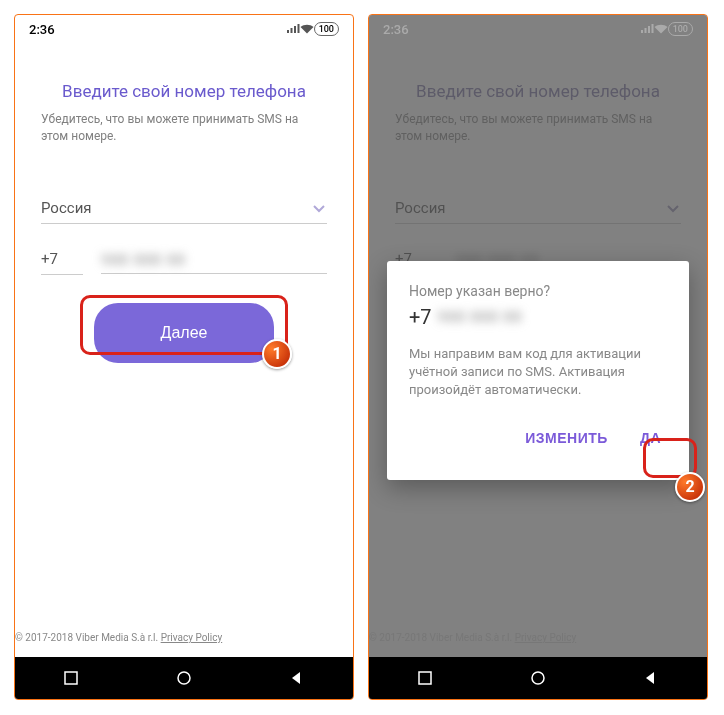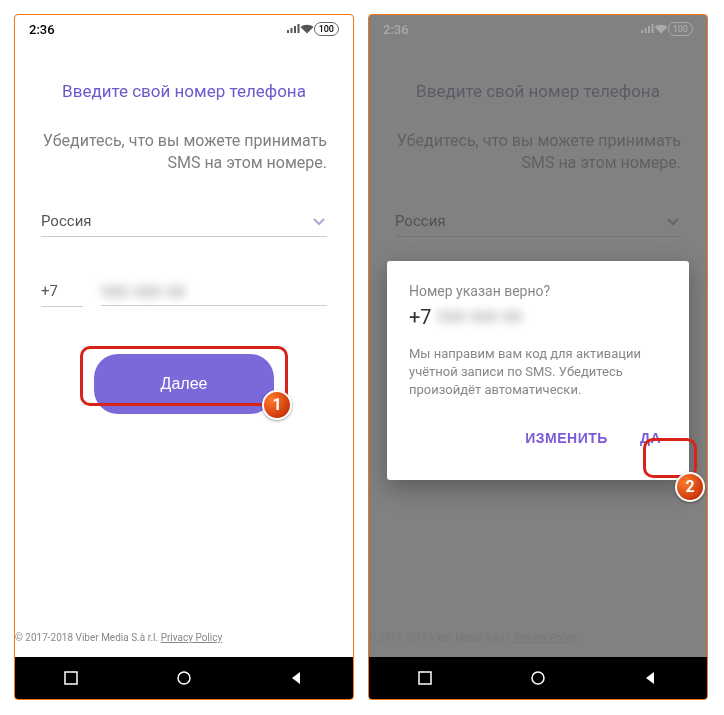--- a/index.html
+++ b/index.html
@@ -53,35 +53,34 @@
     line-height: 12px;
     height: 14px;
     display:flex;align-items:center;
   }
   .content {
     flex: 1;
     padding: 38px 26px 0 26px;
     display: flex;
     flex-direction: column;
     align-items: stretch;
-    gap: 19px;
   }
   .title {
     color: #6a5acd;
     font-size: 17px;
     text-align: center;
     font-weight: 400;
     margin-bottom: 10px;
   }
   .subtitle {
     color: #808080;
-    font-size: 16px;
-    text-align: right;
+    font-size: 12px;
+    text-align: left;
     line-height: 1.4;
-    margin-bottom: 12px;
+    margin-bottom: 48px;
   }
   .country-row {
     display: flex;
     align-items: center;
     justify-content: space-between;
     border-bottom: 1px solid #ccc;
     padding: 6px 0;
     color: #555;
     font-size: 15px;
   }
@@ -334,21 +333,21 @@
     </div>
 
     <div class="dim-overlay"></div>
 
     <div class="dialog">
       <div class="dlg-q">Номер указан верно?</div>
       <div class="dlg-num">
         <span>+7</span>
         <span class="blurbox">988 888 88</span>
       </div>
-      <div class="dlg-msg">Мы направим вам код для активации учётной записи по SMS. Убедитесь произойдёт автоматически.</div>
+      <div class="dlg-msg">Мы направим вам код для активации учётной записи по SMS. Активация произойдёт автоматически.</div>
       <div class="dlg-actions">
         <button class="dlg-btn">ИЗМЕНИТЬ</button>
         <button class="dlg-btn">ДА</button>
       </div>
       <div class="highlight-box" style="bottom:2px;right:-8px;width:54px;height:40px;"></div>
       <div class="step-badge" style="bottom:-22px;right:-16px;">2</div>
     </div>
 
     <div class="footer-text">
       <span>© 2017-2018 Viber Media S.à r.l.</span>

